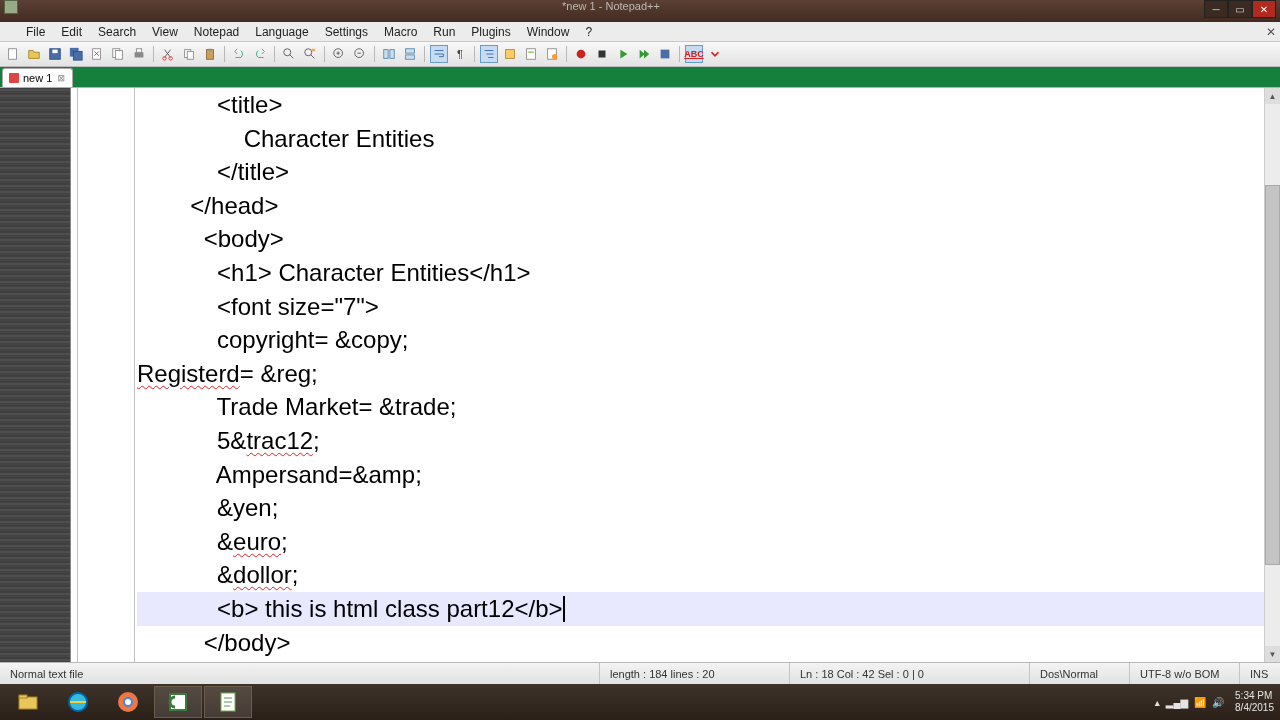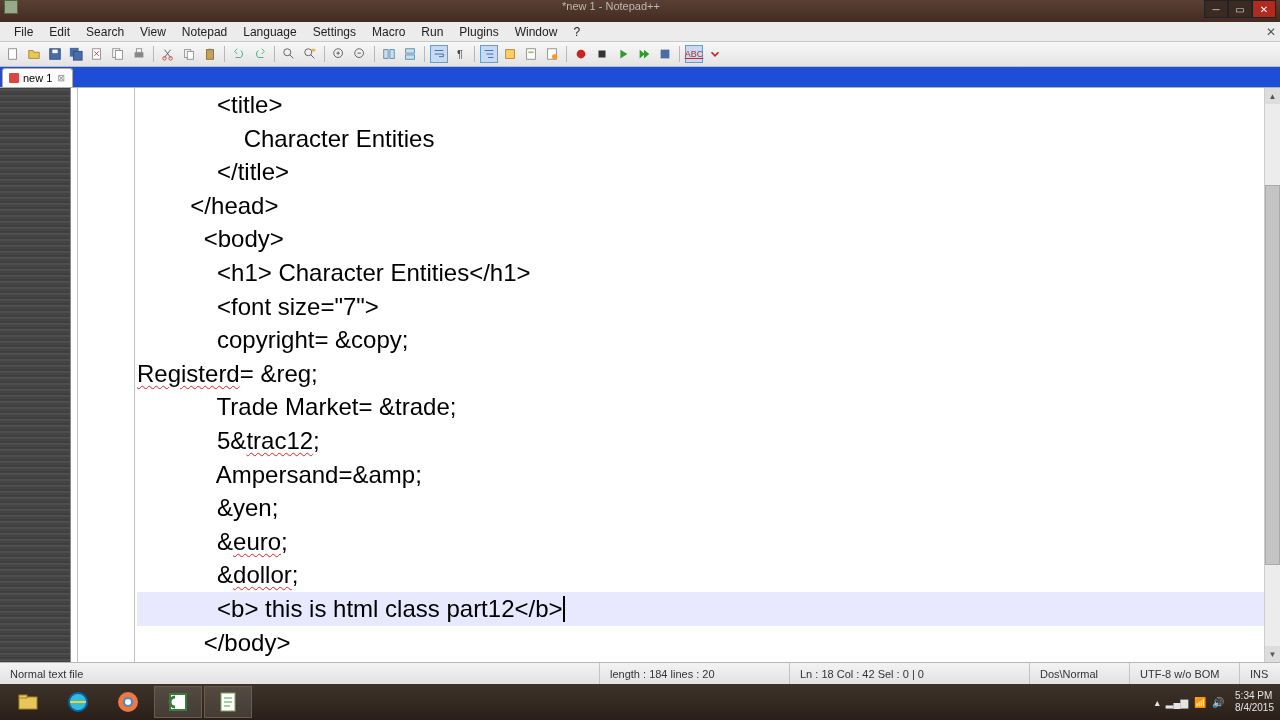--- a/index.html
+++ b/index.html
@@ -3,29 +3,29 @@
 <meta charset="utf-8">
 <style>
 *{margin:0;padding:0;box-sizing:border-box;font-family:"Segoe UI",Tahoma,sans-serif}
 body{width:1280px;height:720px;overflow:hidden;background:#f0f0f0;display:flex;flex-direction:column;font-size:13px}
 .titlebar{height:22px;background:linear-gradient(#5a4034,#432b22);color:#d8d8d8;display:flex;align-items:flex-start;padding:0 4px;position:relative}
 .titlebar-icon{width:14px;height:14px;background:#9a8;border:1px solid #564}
 .titlebar-title{flex:1;text-align:center;font-size:11px;color:#bfb8b3}
 .win-btns{display:flex;gap:0}
 .win-btn{width:24px;height:18px;display:flex;align-items:center;justify-content:center;font-size:10px;color:#ddd;border:1px solid #222;background:#3a2a22}
 .win-btn.close{background:#b02a1f;color:#fff}
-.menubar{height:20px;background:#ececec;display:flex;align-items:center;padding:0 6px;border-bottom:1px solid #c8c8c8;position:relative}
+.menubar{height:20px;background:#ececec;display:flex;align-items:center;padding:0 18px;border-bottom:1px solid #c8c8c8;position:relative}
 .menu-item{padding:2px 8px;font-size:12px;color:#222;cursor:default}
 .menu-close{position:absolute;right:4px;font-size:12px;color:#555}
 .toolbar{height:25px;background:linear-gradient(#f8f8f8,#e3e3e3);display:flex;align-items:center;padding:2px 4px;gap:3px;border-bottom:1px solid #bcbcbc}
 .tb-btn{width:18px;height:18px;border:1px solid transparent;display:flex;align-items:center;justify-content:center;font-size:11px;color:#444}
 .tb-sep{width:1px;height:16px;background:#b8b8b8;margin:0 2px}
 .tb-btn svg{width:14px;height:14px}
 .tb-btn.active{background:#c7dcf2;border:1px solid #6a9cc9}
-.tabbar{height:21px;background:#1d4ed8;display:flex;align-items:flex-end;padding:0 2px;border-bottom:1px solid #b0b0b0}
+.tabbar{height:21px;background:#15803d;display:flex;align-items:flex-end;padding:0 2px;border-bottom:1px solid #b0b0b0}
 .tab{height:19px;background:#fdfdfd;border:1px solid #aaa;border-bottom:none;display:flex;align-items:center;padding:0 6px;gap:4px;font-size:11px;border-radius:3px 3px 0 0}
 .tab-icon{width:10px;height:10px;background:#d44;border-radius:1px}
 .tab-close{width:10px;height:10px;font-size:9px;color:#888;display:flex;align-items:center;justify-content:center}
 .editor-wrap{flex:1;display:flex;background:#fff;position:relative;overflow:hidden}
 .gutter{width:71px;background:#3e3e3e;background-image:repeating-linear-gradient(0deg,#3a3a3a 0,#555 2px,#3a3a3a 4px,#4a4a4a 6px);border-right:1px solid #888}
 .fold-margin{width:64px;background:#fff;border-right:1px solid #c0c0c0;position:relative}
 .fold-line{position:absolute;left:6px;top:0;bottom:0;width:1px;background:#c0c0c0}
 .editor{flex:1;font-family:"Courier New",monospace;font-size:24px;line-height:33.6px;white-space:pre;color:#000;position:relative;padding-left:2px}
 .editor-line{height:33.6px;display:flex;align-items:center}
 .editor-line.highlight{background:#e8e8ff}
@@ -248,21 +248,21 @@
         <path d="M3 3l6 5-6 5z" fill="#393"></path>
         <path d="M8 3l6 5-6 5z" fill="#393"></path>
       </svg>
     </div>
   <div class="tb-btn">
       <svg viewBox="0 0 16 16">
         <rect x="3" y="3" width="10" height="10" fill="#4a6da7"></rect>
       </svg>
     </div>
   <div class="tb-sep"></div>
-  <div class="tb-btn active" style="font-size:9px;font-weight:normal;color:#c22;text-decoration:underline">ABC</div>
+  <div class="tb-btn active" style="font-size:9px;font-weight:bold;color:#c22;text-decoration:underline">ABC</div>
   <div class="tb-btn">
       <svg viewBox="0 0 16 16">
         <path d="M4 6l4 4 4-4" fill="none" stroke="#c22" stroke-width="2"></path>
       </svg>
     </div>
 </div>
 
 <div class="tabbar">
   <div class="tab">
     <div class="tab-icon"></div>

